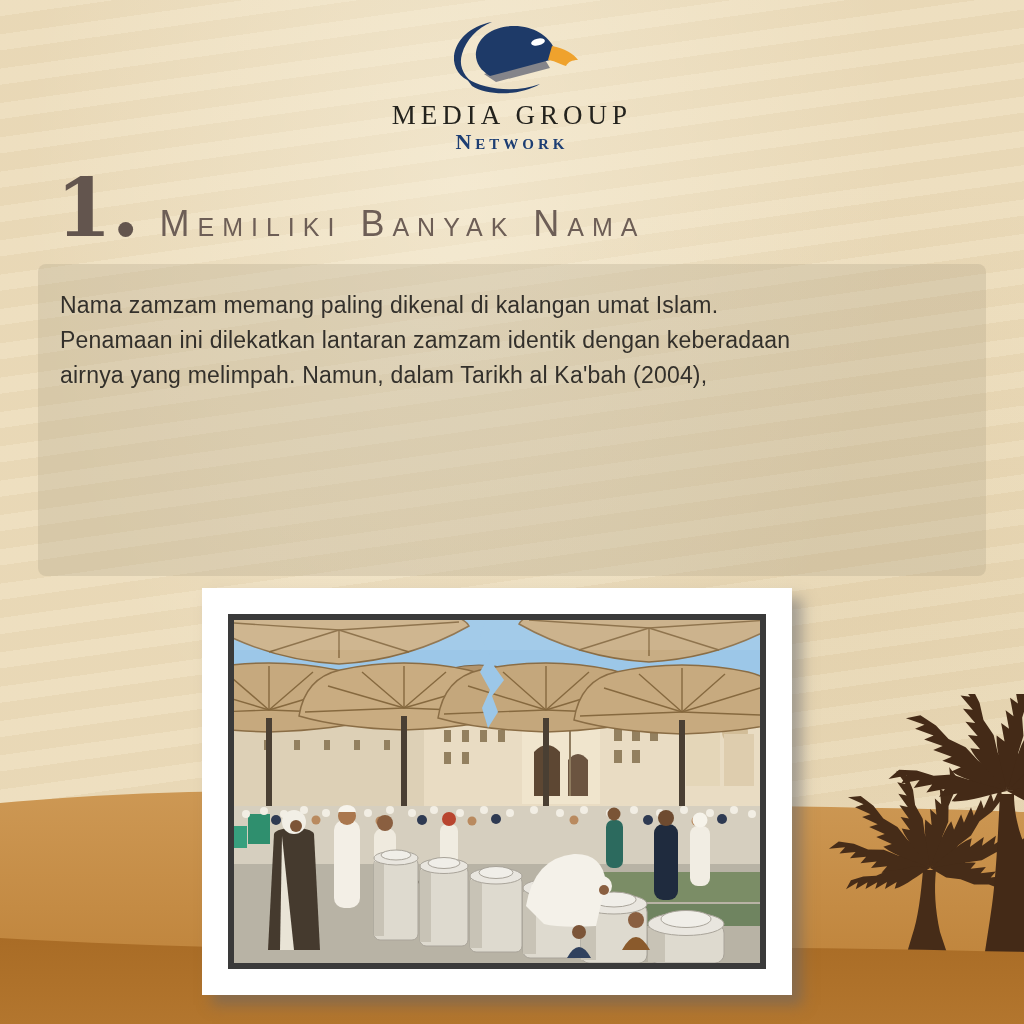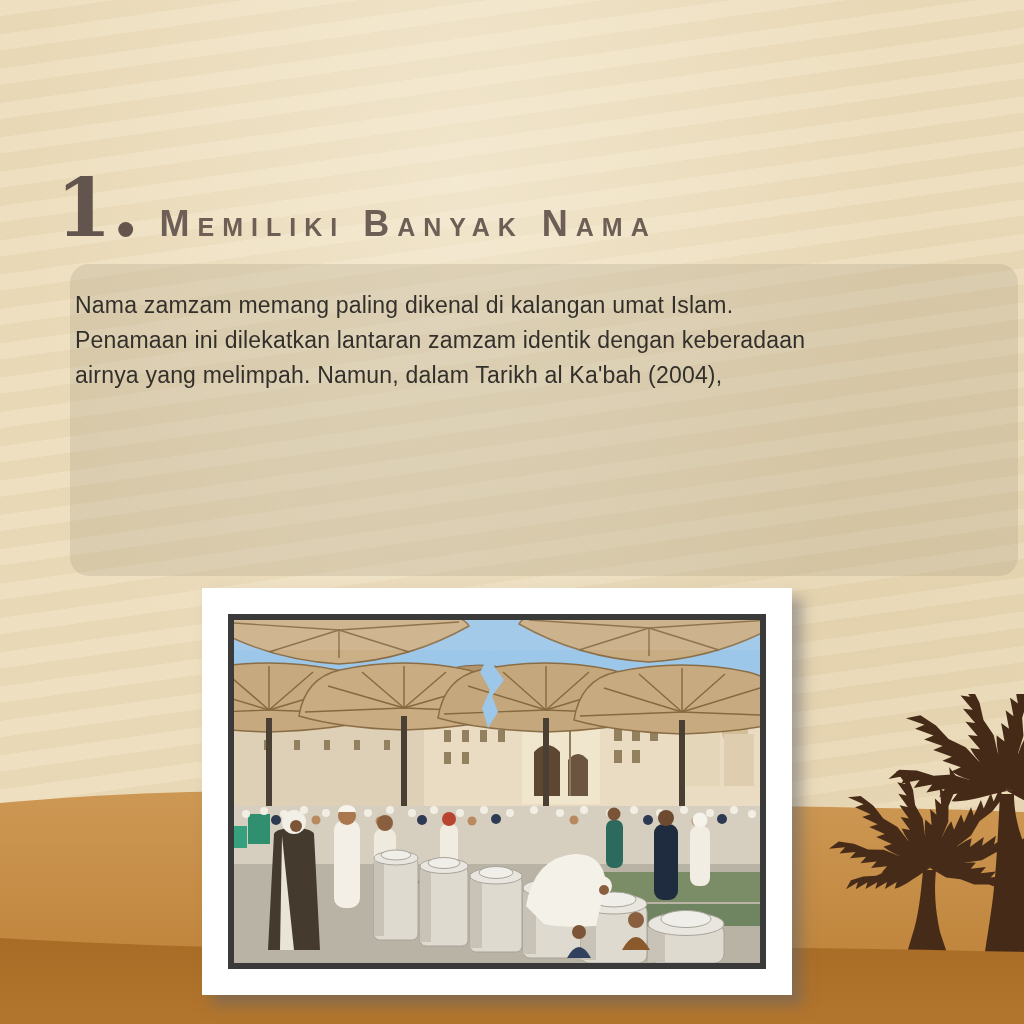--- a/index.html
+++ b/index.html
@@ -13,25 +13,25 @@
     font-family:"Liberation Sans", sans-serif;
   }
   
   .logo{position:absolute;top:16px;left:0;right:0;display:flex;flex-direction:column;align-items:center;z-index:4;}
   .logo .mark{width:160px;height:82px;}
   .brand1{font-family:"Liberation Serif", serif;font-size:27px;letter-spacing:5px;color:#23221d;margin-top:2px;}
   .brand2{font-family:"Liberation Serif", serif;font-variant:small-caps;font-weight:bold;font-size:22px;letter-spacing:4px;color:#1d3e73;margin-top:-2px;}
   
   .heading{position:absolute;top:168px;left:56px;display:flex;align-items:baseline;gap:20px;z-index:4;}
   .heading .num{font-family:"DejaVu Serif", serif;font-weight:bold;font-size:80px;line-height:1;color:#63554e;}
-  .heading .ttl{font-variant:small-caps;font-weight:bold;font-size:36px;letter-spacing:8px;color:#6d5e56;}
+  .heading .ttl{font-variant:small-caps;font-weight:normal;font-size:36px;letter-spacing:8px;color:#6d5e56;}
   
   .panel{
     position:absolute;left:38px;top:264px;width:948px;height:312px;box-sizing:border-box;
-    background:rgba(166,153,126,.26);border-radius:19px;padding:24px 5px;z-index:3;margin-left:32px;
+    background:rgba(166,153,126,.26);border-radius:8px;padding:24px 22px;z-index:3;
   }
   .panel p{margin:0;font-size:23px;line-height:35px;letter-spacing:.2px;color:#33302b;white-space:pre-line;}
   .panel p + p{margin-top:35px;}
   
   .photo-frame{
     position:absolute;left:202px;top:588px;width:590px;height:407px;box-sizing:border-box;
     background:#ffffff;padding:26px;z-index:5;
     box-shadow:10px 10px 13px rgba(96,99,110,.5);
   }
   .photo-inner{width:100%;height:100%;box-sizing:border-box;border:6px solid #3a3a3a;overflow:hidden;background:#9cc7e8;}
@@ -82,20 +82,38 @@
         <use href="#frond" transform="rotate(-80) scale(2.2)"></use>
         <use href="#frond" transform="rotate(-50) scale(2.3)"></use>
         <use href="#frond" transform="rotate(-20) scale(2.2)"></use>
         <use href="#frond" transform="rotate(12) scale(2.0)"></use>
       </g>
     </g>
 
     <path d="M0 244 C140 252 300 257 460 255 C640 252 840 253 1024 258 L1024 330 L0 330 Z" fill="url(#d2)"></path>
   </svg>
 
+  <div class="logo">
+    <svg class="mark" viewBox="0 0 160 82">
+
+      <path d="M60 6 C38 10 24 24 22 40 C21 52 28 62 40 66 C30 58 27 48 30 38 C34 24 45 12 60 6 Z" fill="#1e3a68"></path>
+
+      <path d="M34 62 C52 74 84 77 108 68 C88 80 56 80 40 70 Z" fill="#1e3a68"></path>
+
+      <path d="M118 52 L64 66 L52 58 L112 42 Z" fill="#84848a"></path>
+
+      <path d="M44 36 C46 20 62 10 82 10 C102 10 116 20 122 32 L118 44 L58 60 C48 54 43 46 44 36 Z" fill="#1e3a68"></path>
+
+      <path d="M120 30 C132 32 142 38 146 44 C140 44 136 46 134 50 C128 48 120 44 116 44 Z" fill="#efa22d"></path>
+
+      <ellipse cx="106" cy="26" rx="7" ry="3.4" transform="rotate(-12 106 26)" fill="#ffffff"></ellipse>
+    </svg>
+    <div class="brand1">MEDIA GROUP</div>
+    <div class="brand2">Network</div>
+  </div>
 
   <div class="heading">
     <span class="num">1.</span>
     <span class="ttl">Memiliki Banyak Nama</span>
   </div>
 
   <div class="panel">
     <p>Nama zamzam memang paling dikenal di kalangan umat Islam.
 Penamaan ini dilekatkan lantaran zamzam identik dengan keberadaan
 airnya yang melimpah. Namun, dalam Tarikh al Ka'bah (2004),</p>

